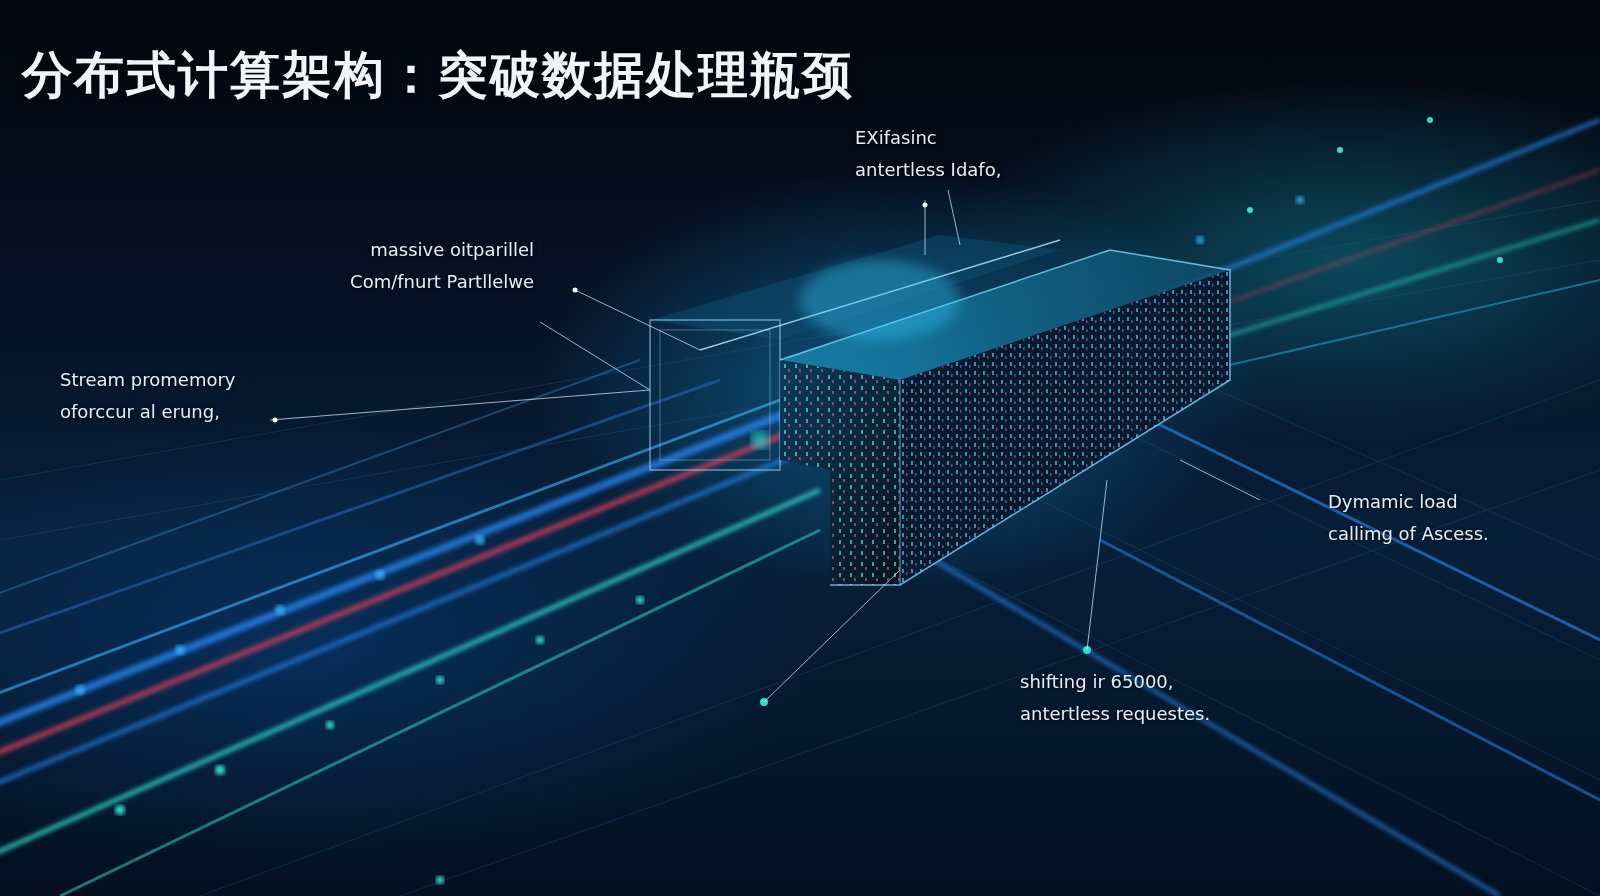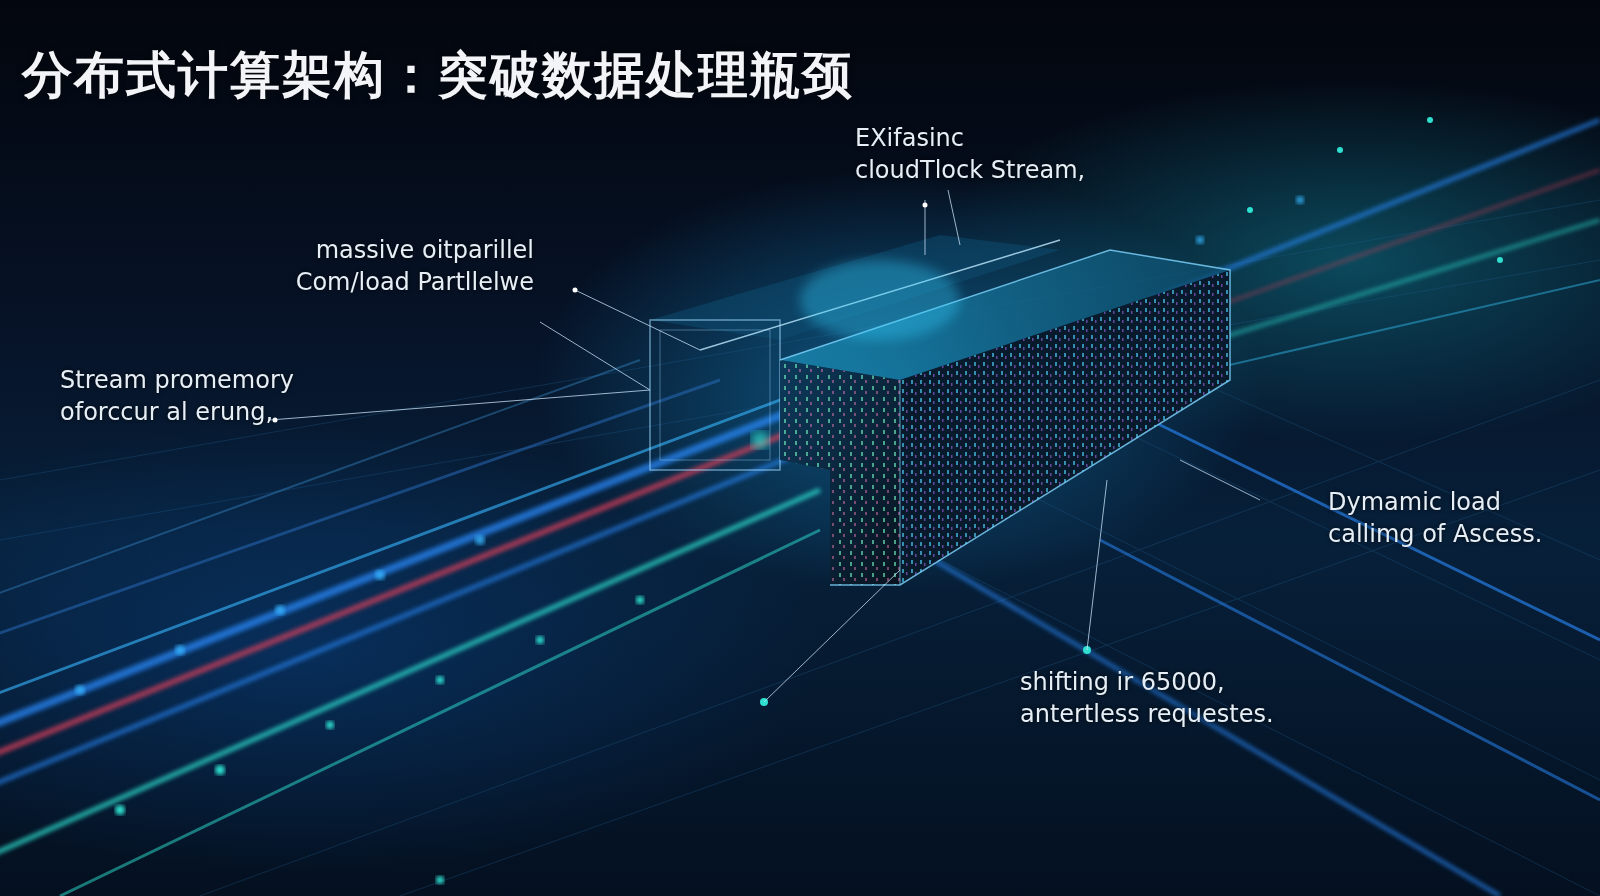--- a/index.html
+++ b/index.html
@@ -18,21 +18,21 @@
       linear-gradient(180deg, #03060d 0%, #061226 35%, #07203a 60%, #041020 100%);
   }
   svg.art { position:absolute; inset:0; width:1600px; height:896px; }
   .title {
     position:absolute; left:22px; top:42px;
     font-size:50px; color:#f2f4f7; letter-spacing:2px; font-weight:700;
     text-shadow:0 0 6px rgba(0,0,0,0.6);
     white-space:nowrap;
   }
   .label {
-    position:absolute; color:#e6eef6; font-size:24px; line-height:32px;
+    position:absolute; color:#e6eef6; font-size:18px; line-height:32px;
     text-shadow:0 0 4px rgba(0,0,0,0.8);
     white-space:nowrap;
   }
   .label span { display:block; }
   .right { text-align:right; }
 </style>
 </head>
 <body>
 
 <div class="scene">
@@ -154,26 +154,26 @@
       <circle cx="925" cy="205" r="2.5"></circle>
       <circle cx="575" cy="290" r="2.5"></circle>
       <circle cx="275" cy="420" r="2.5"></circle>
     </g>
   </svg>
 
   <div class="title">分布式计算架构：突破数据处理瓶颈</div>
 
   <div class="label" style="left:855px; top:122px;">
     <span>EXifasinc</span>
-    <span>cloudTlock Stream,</span>
+    <span>antertless Idafo,</span>
   </div>
 
   <div class="label right" style="right:1066px; top:234px;">
     <span>massive oitparillel</span>
-    <span>Com/load Partllelwe</span>
+    <span>Com/fnurt Partllelwe</span>
   </div>
 
   <div class="label" style="left:60px; top:364px;">
     <span>Stream promemory</span>
     <span>oforccur al erung,</span>
   </div>
 
   <div class="label" style="left:1328px; top:486px;">
     <span>Dymamic load</span>
     <span>callimg of Ascess.</span>

